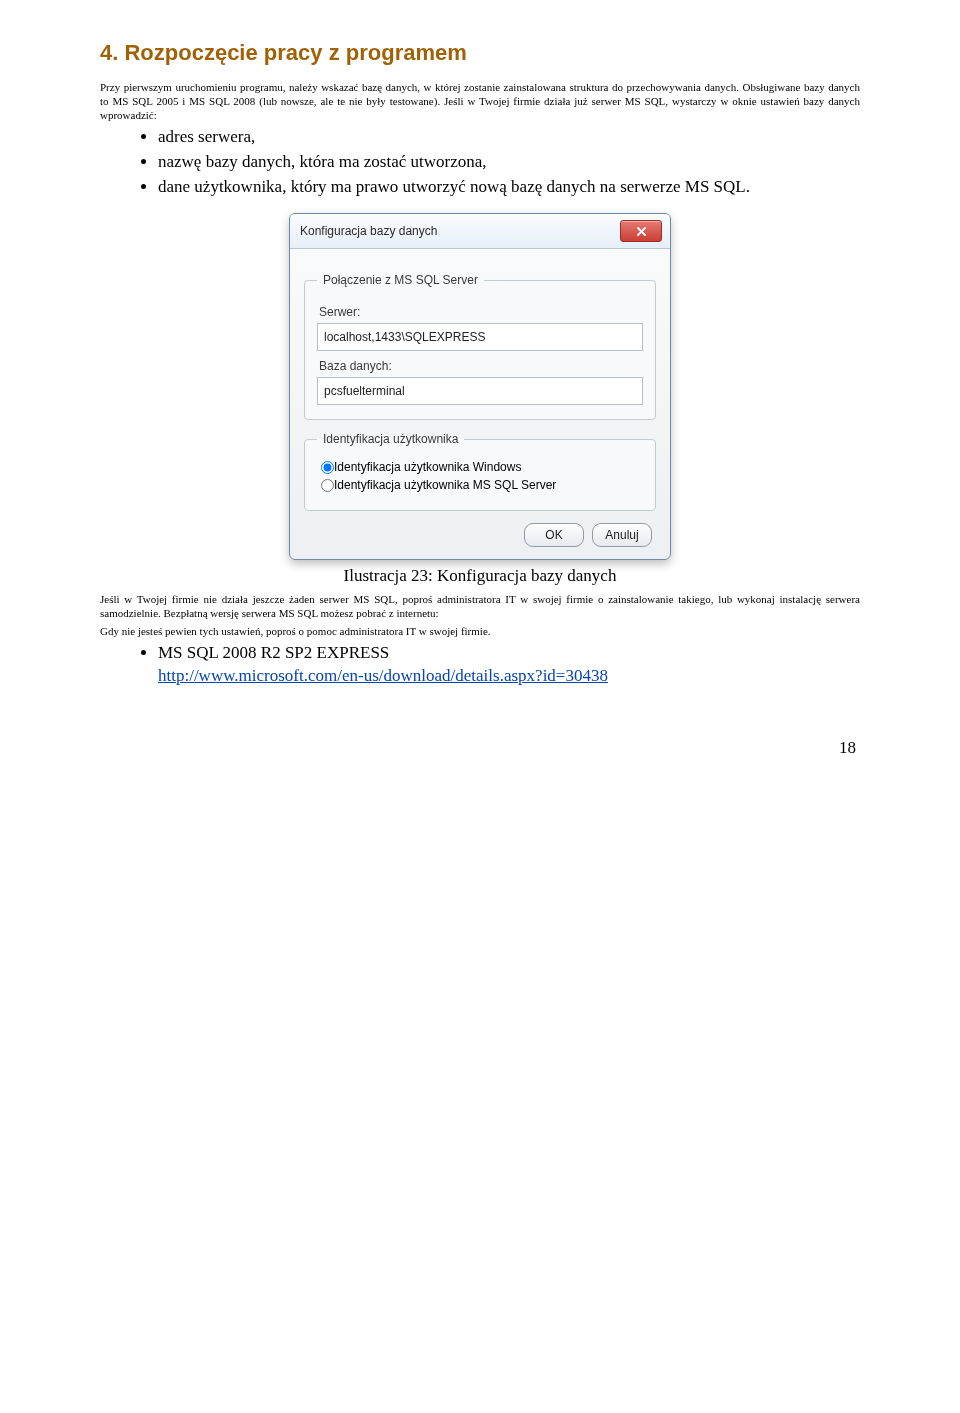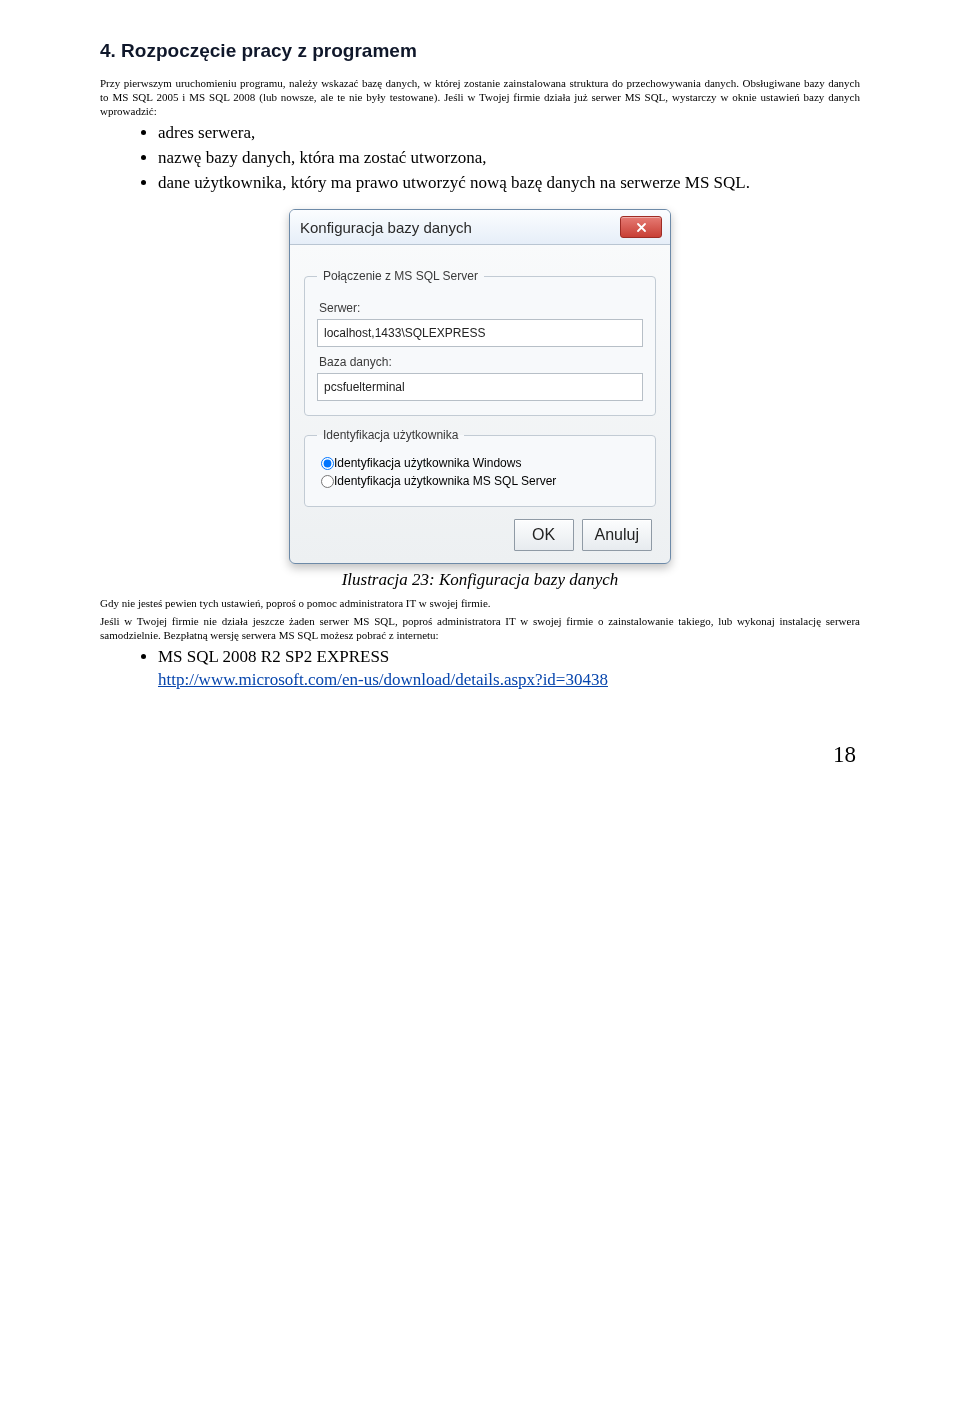--- a/index.html
+++ b/index.html
@@ -10,22 +10,22 @@
   }
   .page {
     width: 860px;
     margin: 0 auto;
     padding: 40px 50px 30px 50px;
     box-sizing: border-box;
   }
   .heading {
     font-family: Verdana, Arial, sans-serif;
     font-weight: bold;
-    font-size: 19px;
-    color: #0f172a;
+    font-size: 22px;
+    color: #a16207;
     margin-bottom: 14px;
   }
   .para {
     font-size: 11px;
     line-height: 1.28;
     text-align: justify;
     margin: 0 0 4px 0;
   }
   .para.spaced-words { word-spacing: 0.7px; }
   ul.bullets {
@@ -54,21 +54,21 @@
     color: #000;
   }
   .titlebar {
     background: linear-gradient(#fbfdff, #e6eef8);
     border-bottom: 1px solid #b9c5d2;
     padding: 6px 8px 6px 10px;
     display: flex;
     align-items: center;
     justify-content: space-between;
   }
-  .titlebar-text { font-size: 15px; color: #2a2a2a; }
+  .titlebar-text { font-size: 12px; color: #2a2a2a; }
   .close-btn {
     width: 40px; height: 20px;
     background: linear-gradient(#e67b74, #c83f35);
     border: 1px solid #9e2c25;
     border-radius: 3px;
     display: flex; align-items: center; justify-content: center;
     box-shadow: inset 0 1px 0 rgba(255,255,255,0.4);
   }
   .close-btn svg { display:block; }
   .dialog-body { padding: 24px 14px 8px 14px; }
@@ -110,40 +110,39 @@
   .radio-row input { margin: 0; }
   .login-block { margin-left: 70px; margin-top: 10px; }
   .btn-row {
     display: flex;
     justify-content: flex-end;
     gap: 8px;
     padding: 0 4px 4px 0;
   }
   .win-btn {
     min-width: 60px;
-    height: 32px;
+    height: 24px;
     border: 1px solid #8f9aa5;
-    border-radius: 1px;
+    border-radius: 9px;
     background: linear-gradient(#fcfdfe, #e7ebef);
     font-family: "Segoe UI", Tahoma, Arial, sans-serif;
-    font-size: 16px;
+    font-size: 12px;
     color: #222;
     padding: 0 12px;
     box-shadow: inset 0 1px 0 #fff;
   }
   .caption {
     text-align: center;
-    font-style: italic;
     font-size: 17px;
     margin: 6px 0 6px 0;
   }
   a.link { color: #0645ad; text-decoration: underline; margin-top: 8px; }
   .page-num {
     text-align: right;
-    font-size: 23px;
+    font-size: 17px;
     margin-top: 50px;
     padding-right: 4px;
   }
 </style>
 </head>
 <body>
 
 <div class="page">
 
   <div class="heading">4. Rozpoczęcie pracy z programem</div>
@@ -192,22 +191,22 @@
         <div class="btn-row">
           <button class="win-btn">OK</button>
           <button class="win-btn">Anuluj</button>
         </div>
       </div>
     </div>
   </div>
 
   <div class="caption">Ilustracja 23: Konfiguracja bazy danych</div>
 
+  <p class="para">Jeśli w Twojej firmie nie działa jeszcze żaden serwer MS SQL, poproś administratora IT w swojej firmie o zainstalowanie takiego, lub wykonaj instalację serwera samodzielnie. Bezpłatną wersję serwera MS SQL możesz pobrać z internetu:</p>
   <p class="para">Gdy nie jesteś pewien tych ustawień, poproś o pomoc administratora IT w swojej firmie.</p>
-  <p class="para">Jeśli w Twojej firmie nie działa jeszcze żaden serwer MS SQL, poproś administratora IT w swojej firmie o zainstalowanie takiego, lub wykonaj instalację serwera samodzielnie. Bezpłatną wersję serwera MS SQL możesz pobrać z internetu:</p>
 
   <ul class="bullets">
     <li>
       <span>MS SQL 2008 R2 SP2 EXPRESS</span><br>
       <a class="link" href="#">http://www.microsoft.com/en-us/download/details.aspx?id=30438</a>
     </li>
   </ul>
 
   <div class="page-num">18</div>
 

